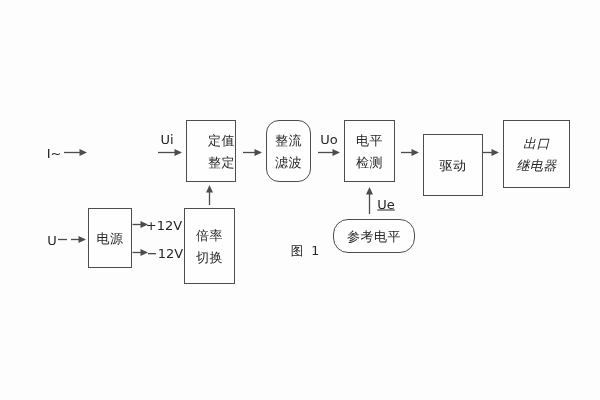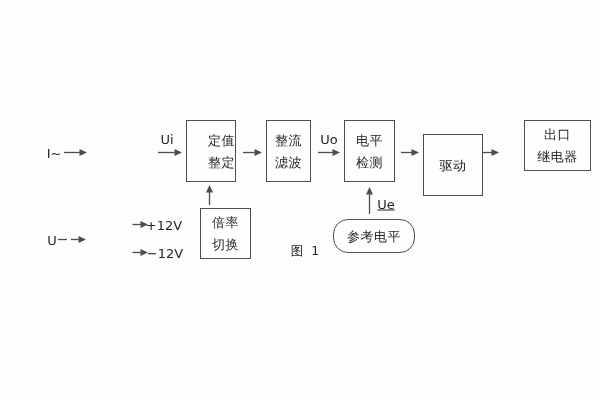--- a/index.html
+++ b/index.html
@@ -44,26 +44,26 @@
   }
   svg#wires {
     position: absolute;
     left: 0; top: 0;
     width: 600px; height: 400px;
     pointer-events: none;
   }
   
   #b-isolation { left: 88px;  top: 120px; width: 64px; height: 62px; }
   #b-setting   { left: 186px; top: 120px; width: 50px; height: 62px; padding-left: 21px; }
-  #b-rectify   { left: 266px; top: 120px; width: 45px; height: 62px; }
+  #b-rectify   { left: 266px; top: 120px; width: 45px; height: 62px; border-radius: 13px; }
   #b-level     { left: 344px; top: 120px; width: 51px; height: 62px; text-align: center; }
   #b-drive     { left: 423px; top: 120px; width: 60px; height: 62px; margin-top: 14px; }
-  #b-relay     { left: 524px; top: 120px; width: 67px; height: 51px; }
+  #b-relay     { left: 503px; top: 120px; width: 67px; height: 68px; font-style: italic; }
   #b-power     { left: 88px;  top: 208px; width: 44px; height: 60px; }
-  #b-ratio     { left: 200px; top: 208px; width: 51px; height: 51px; }
+  #b-ratio     { left: 184px; top: 208px; width: 51px; height: 76px; }
   #b-reference { left: 333px; top: 219px; width: 82px; height: 34px; border-radius: 15px; }
   
   #l-current  { left: 54px;  top: 153px; }
   #l-voltage  { left: 52px;  top: 240px; }
   #l-ui       { left: 167px; top: 139px; }
   #l-uo       { left: 329px; top: 139px; }
   #l-ue       { left: 386px; top: 204px; text-decoration: underline; }
   #l-plus12   { left: 164px; top: 225px; }
   #l-minus12  { left: 165px; top: 253px; }
   #l-caption  { left: 306px; top: 251px; }
@@ -152,20 +152,23 @@
 
   <div class="block" id="b-drive">
     <span>驱动</span>
   </div>
 
   <div class="block" id="b-relay">
     <span>出口</span>
     <span>继电器</span>
   </div>
 
+  <div class="block" id="b-power">
+    <span>电源</span>
+  </div>
 
   <div class="block" id="b-ratio">
     <span>倍率</span>
     <span>切换</span>
   </div>
 
   <div class="block" id="b-reference">
     <span>参考电平</span>
   </div>
 

